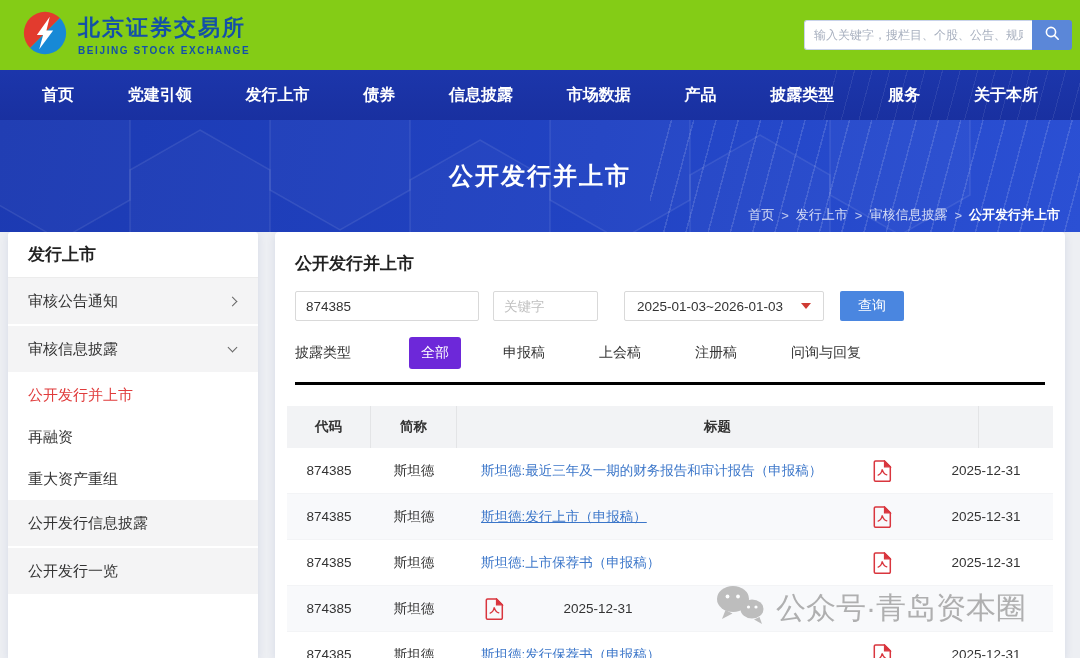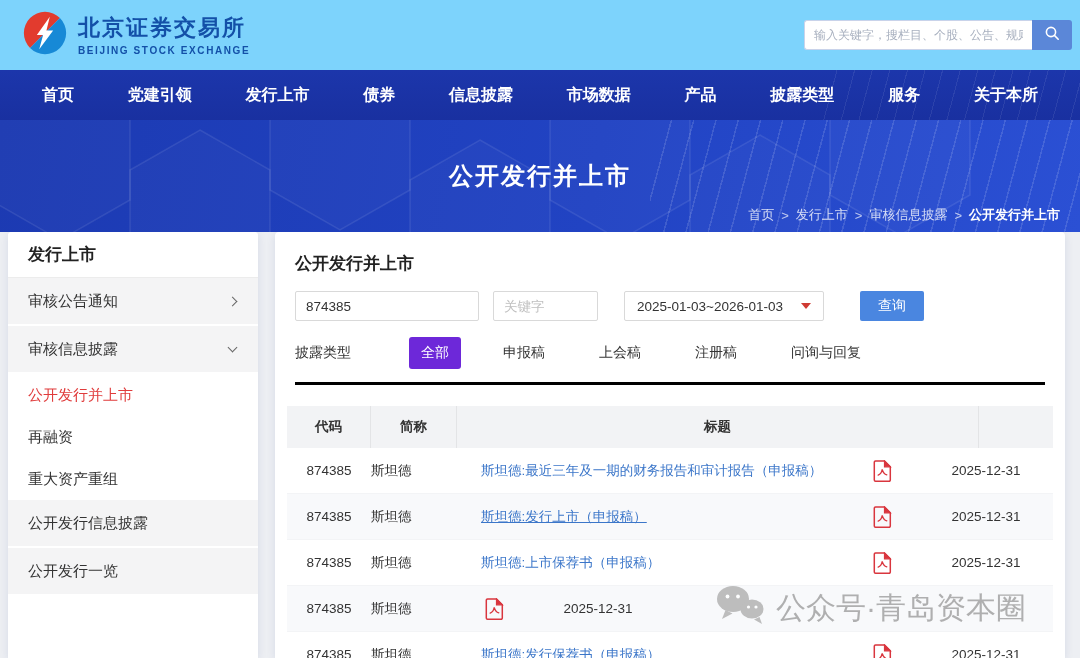--- a/index.html
+++ b/index.html
@@ -2,21 +2,21 @@
 <html><head>
 <meta charset="utf-8">
 <style>
   * { box-sizing: border-box; margin: 0; padding: 0; }
   html,body { width:1080px; height:658px; overflow:hidden; }
   body {
     font-family:"Liberation Sans","DejaVu Sans",sans-serif;
     background:#edeff3; position:relative;
   }
   
-  .topbar{ height:70px; background:#7dd3fc; display:flex; align-items:center;
+  .topbar{ height:70px; background:#84cc16; display:flex; align-items:center;
     justify-content:space-between; padding:0 8px 1px 22px; }
   .logo{ display:flex; align-items:center; }
   .logo-text{ margin-left:10px; }
   .logo-cn{ color:#1350a8; font-size:22px; font-weight:700; letter-spacing:2px; }
   .logo-en{ color:#1350a8; font-size:10px; letter-spacing:1.6px; margin-top:2px; font-weight:600; }
   .searchbox{ display:flex; align-items:center; }
   .searchbox input{ width:228px; height:30px; border:1px solid #c9d3ea; border-right:none;
     border-radius:3px 0 0 3px; padding:0 9px; font-size:12px; color:#333; outline:none;
     font-family:inherit; }
   .searchbox input::placeholder{ color:#a8b0bf; }
@@ -64,38 +64,38 @@
   .filters input{ height:30px; border:1px solid #d9d9d9; border-radius:2px; padding:0 10px;
     font-size:13.5px; color:#333; outline:none; font-family:inherit; }
   .filters input::placeholder{ color:#bfbfbf; }
   .inp-code{ width:184px; }
   .inp-key{ width:105px; margin-left:14px; }
   .dateselect{ margin-left:26px; width:200px; height:30px; border:1px solid #d9d9d9;
     border-radius:2px; display:flex; align-items:center; justify-content:space-between;
     padding:0 12px; font-size:13.5px; color:#333; cursor:pointer; }
   .caret{ width:0; height:0; border-left:5px solid transparent; border-right:5px solid transparent;
     border-top:6px solid #cf3b33; }
-  .query-btn{ margin-left:36px; width:64px; height:30px; background:#4a86e0; color:#fff;
+  .query-btn{ margin-left:16px; width:64px; height:30px; background:#4a86e0; color:#fff;
     border:none; border-radius:2px; font-size:14px; cursor:pointer; font-family:inherit; }
   .tabsrow{ display:flex; align-items:center; margin:0 8px; padding-bottom:13px;
     border-bottom:3px solid #000000; }
   .tabslabel{ font-size:14px; color:#333; margin-right:58px; }
   .tab{ font-size:14px; color:#333; margin-right:30px; padding:7px 12px; cursor:pointer; border-radius:3px; }
   .tab.active{ background:#6d28d9; color:#fff; }
   
   .thead{ display:flex; align-items:center; background:#f2f3f5; height:42px; margin-top:21px;
     font-size:13.5px; font-weight:700; color:#333; }
   .thead .cell{ border-right:1px solid #e3e4e6; height:100%; display:flex; align-items:center;
     justify-content:center; }
   .thead .cell:last-child{ border-right:none; }
   .trow{ display:flex; align-items:center; height:46px; font-size:13.5px; color:#333;
     border-bottom:1px solid #f3f4f6; }
   .trow.striped{ background:#f8f9fb; }
   .col-code{ width:84px; text-align:center; }
-  .col-name{ width:86px; text-align:left; }
+  .col-name{ width:86px; text-align:center; }
   .col-title{ flex:1; }
   .trow .col-title{ padding-left:24px; text-align:left; }
   .col-pdf{ width:74px; display:flex; align-items:center; justify-content:center; }
   .col-date{ width:134px; text-align:center; }
   .title-link{ color:#3b76c9; cursor:pointer; }
   .title-link.und{ text-decoration:underline; }
   .pdf-wrap{ cursor:pointer; display:inline-flex; }
   
   .watermark{ position:absolute; left:714px; top:584px; z-index:6; display:flex;
     align-items:center; gap:10px; color:#a3a3a3; font-size:30px; opacity:.85;

